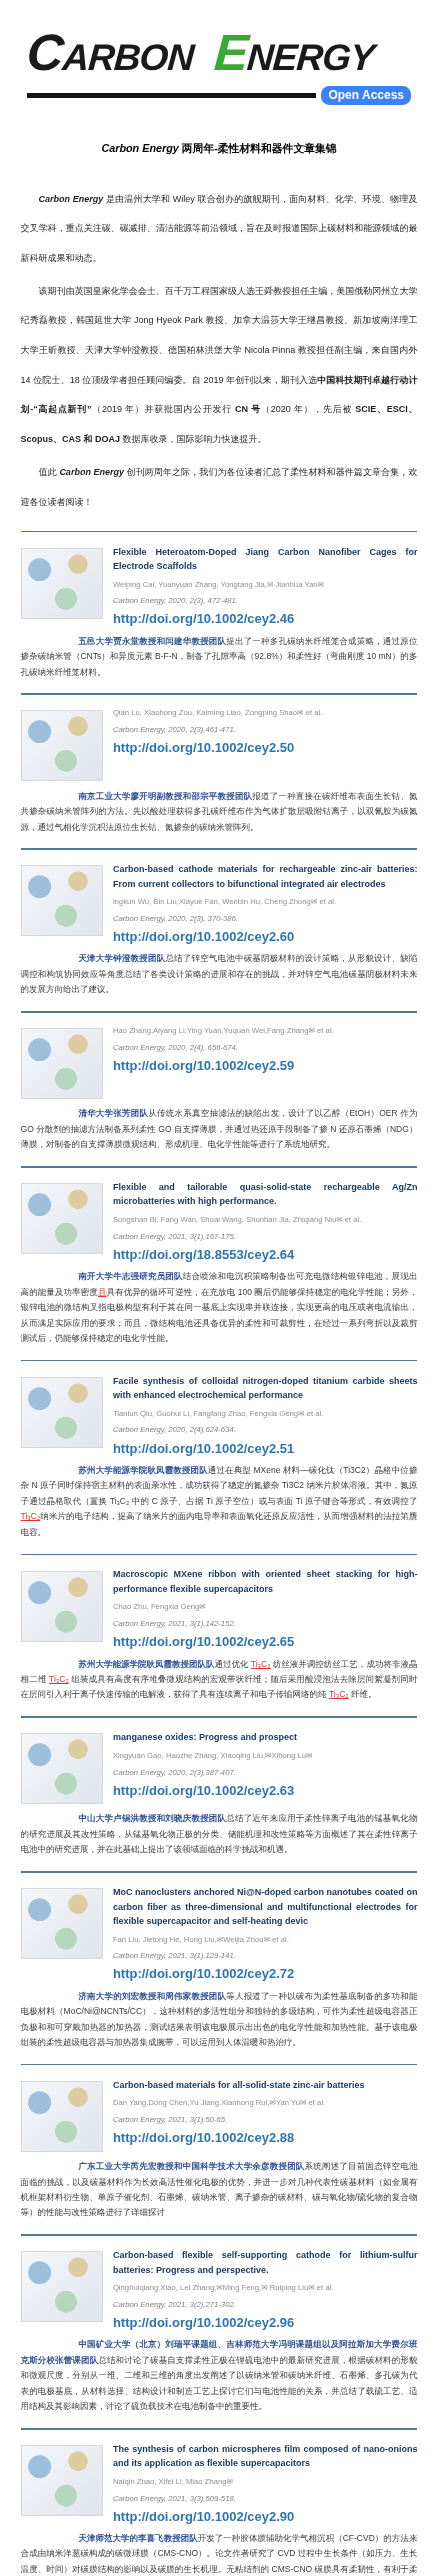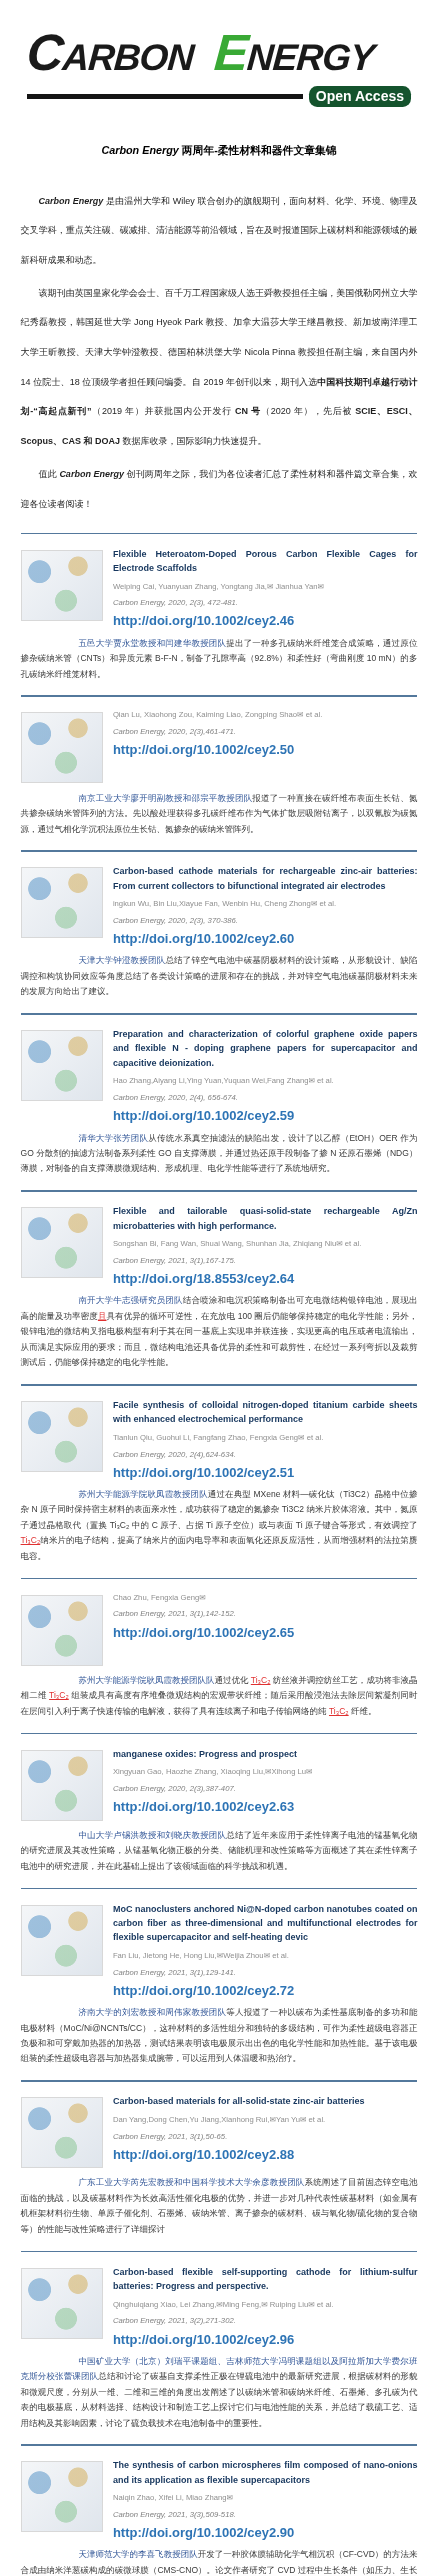--- a/index.html
+++ b/index.html
@@ -8,21 +8,21 @@
 
   
   .logo-wrap{padding:0 6.2px;}
   .logo-words{white-space:nowrap;font-style:italic;font-weight:bold;letter-spacing:-1px;transform:skewX(-4deg);}
   .logo-word{display:inline-block;font-size:37px;color:#1a1a1a;line-height:1.1;}
   .logo-word::first-letter{font-size:1.38em;}
   .logo-word.w2{margin-left:19.6px;}
   .logo-word.w2::first-letter{color:#39a935;}
   .logo-bar-row{display:flex;align-items:center;margin-top:5.2px;}
   .logo-bar{flex:1;height:4.6px;background:#141414;}
-  .oa-badge{margin-left:5.2px;background:#14532d;color:#fff;font-weight:bold;font-size:14px;padding:2.1px 7.2px;border-radius:8.2px;white-space:nowrap;}
+  .oa-badge{margin-left:5.2px;background:#3b82f6;color:#fff;font-weight:bold;font-size:12px;padding:2.1px 7.2px;border-radius:8.2px;white-space:nowrap;}
 
   
   .page-title{margin-top:37px;text-align:center;font-size:10.8px;color:#000;font-weight:bold;}
   .seg-bi{font-style:italic;font-weight:bold;}
   .seg-b{font-weight:bold;text-align:right;}
 
   
   .intro{margin-top:29px;}
   .intro p{font-size:9px;line-height:3.3;text-align:justify;text-indent:2em;margin:0 0 3.1px 0;color:#1f1f1f;}
 
@@ -41,21 +41,21 @@
       radial-gradient(circle at 22% 30%, rgba(90,150,200,.55) 0 14%, transparent 15%),
       radial-gradient(circle at 70% 22%, rgba(210,170,80,.5) 0 12%, transparent 13%),
       radial-gradient(circle at 55% 72%, rgba(120,190,130,.45) 0 16%, transparent 17%),
       linear-gradient(135deg,#f4f6f8 0%,#e9edf2 55%,#dfe5ec 100%);}
   .art-meta{flex:1;padding-left:10.3px;}
   .art-title{font-size:9px;font-weight:bold;color:#17375e;line-height:1.6;text-align:justify;margin:0 0 5.2px 0;}
   .art-authors{font-size:7.7px;color:#8f8f8f;margin:0 0 6.2px 0;line-height:1.5;}
   .art-cite{font-size:7.7px;color:#7f7f7f;font-style:italic;margin:0 0 6.2px 0;}
   .art-doi{display:inline-block;font-size:13px;font-weight:bold;color:#2e74b5;text-decoration:none;}
   .art-abs{font-size:8.5px;color:#3a3a3a;line-height:1.82;text-align:justify;text-indent:6.8em;margin:7.2px 0 0 0;}
-  .seg-lead{color:#2f5496;font-weight:normal;}
+  .seg-lead{color:#2f5496;font-weight:bold;}
   .seg-red{color:#e03131;text-decoration:underline;text-decoration-color:#e03131;}
 </style>
 </head>
 <body>
 
 <div class="page">
 
   <div class="logo-wrap">
     <div class="logo-words">
       <span class="logo-word w1">CARBON</span>
@@ -78,21 +78,21 @@
     </div>
 
 
   <div class="article-list" id="article-list">
   <div>
     <div class="article-sep"></div>
     <div class="article">
       <div class="art-top">
         <div class="art-thumb"></div>
         <div class="art-meta">
-          <p class="art-title">Flexible Heteroatom-Doped Porous Carbon Flexible Cages for Electrode Scaffolds</p>
+          <p class="art-title">Flexible Heteroatom-Doped Jiang Carbon Nanofiber Cages for Electrode Scaffolds</p>
           <p class="art-authors">Weiping Cai, Yuanyuan Zhang, Yongtang Jia,✉ Jianhua Yan✉</p>
           <p class="art-cite">Carbon Energy, 2020, 2(3), 472-481.</p>
           <a class="art-doi" href="#">http://doi.org/10.1002/cey2.46</a>
         </div>
       </div>
       <p class="art-abs"><span class="seg-lead">五邑大学贾永堂教授和闫建华教授团队</span><span>提出了一种多孔碳纳米纤维笼合成策略，通过原位掺杂碳纳米管（CNTs）和异质元素 B-F-N，制备了孔隙率高（92.8%）和柔性好（弯曲刚度 10 mN）的多孔碳纳米纤维笼材料。</span></p>
     </div>
   </div>
 
   <div>
@@ -125,21 +125,20 @@
       <p class="art-abs"><span class="seg-lead">天津大学钟澄教授团队</span><span>总结了锌空气电池中碳基阴极材料的设计策略，从形貌设计、缺陷调控和构筑协同效应等角度总结了各类设计策略的进展和存在的挑战，并对锌空气电池碳基阴极材料未来的发展方向给出了建议。</span></p>
     </div>
   </div>
 
   <div>
     <div class="article-sep"></div>
     <div class="article">
       <div class="art-top">
         <div class="art-thumb"></div>
         <div class="art-meta">
-          <p class="art-title">Preparation and characterization of colorful graphene oxide papers and flexible N - doping graphene papers for supercapacitor and capacitive deionization.</p>
           <p class="art-authors">Hao Zhang,Aiyang Li,Ying Yuan,Yuquan Wei,Fang Zhang✉ et al.</p>
           <p class="art-cite">Carbon Energy, 2020, 2(4), 656-674.</p>
           <a class="art-doi" href="#">http://doi.org/10.1002/cey2.59</a>
         </div>
       </div>
       <p class="art-abs"><span class="seg-lead">清华大学张芳团队</span><span>从传统水系真空抽滤法的缺陷出发，设计了以乙醇（EtOH）OER 作为 GO 分散剂的抽滤方法制备系列柔性 GO 自支撑薄膜，并通过热还原手段制备了掺 N 还原石墨烯（NDG）薄膜，对制备的自支撑薄膜微观结构、形成机理、电化学性能等进行了系统地研究。</span></p>
     </div>
   </div>
 
   <div>
@@ -173,20 +172,21 @@
       <p class="art-abs"><span class="seg-lead">苏州大学能源学院耿凤霞教授团队</span><span>通过在典型 MXene 材料—碳化钛（Ti3C2）晶格中位掺杂 N 原子同时保持宿主材料的表面亲水性，成功获得了稳定的氮掺杂 Ti3C2 纳米片胶体溶液。其中，氮原子通过晶格取代（置换 Ti₃C₂ 中的 C 原子、占据 Ti 原子空位）或与表面 Ti 原子键合等形式，有效调控了</span><span class="seg-red">Ti₃C₂</span><span>纳米片的电子结构，提高了纳米片的面内电导率和表面氧化还原反应活性，从而增强材料的法拉第赝电容。</span></p>
     </div>
   </div>
 
   <div>
     <div class="article-sep"></div>
     <div class="article">
       <div class="art-top">
         <div class="art-thumb"></div>
         <div class="art-meta">
+          <p class="art-title">Macroscopic MXene ribbon with oriented sheet stacking for high-performance flexible supercapacitors</p>
           <p class="art-authors">Chao Zhu, Fengxia Geng✉</p>
           <p class="art-cite">Carbon Energy, 2021, 3(1),142-152.</p>
           <a class="art-doi" href="#">http://doi.org/10.1002/cey2.65</a>
         </div>
       </div>
       <p class="art-abs"><span class="seg-lead">苏州大学能源学院耿凤霞教授团队队</span><span>通过优化 </span><span class="seg-red">Ti₃C₂</span><span> 纺丝液并调控纺丝工艺，成功将非液晶相二维 </span><span class="seg-red">Ti₃C₂</span><span> 组装成具有高度有序堆叠微观结构的宏观带状纤维；随后采用酸浸泡法去除层间絮凝剂同时在层间引入利于离子快速传输的电解液，获得了具有连续离子和电子传输网络的纯 </span><span class="seg-red">Ti₃C₂</span><span> 纤维。</span></p>
     </div>
   </div>
 
   <div>

